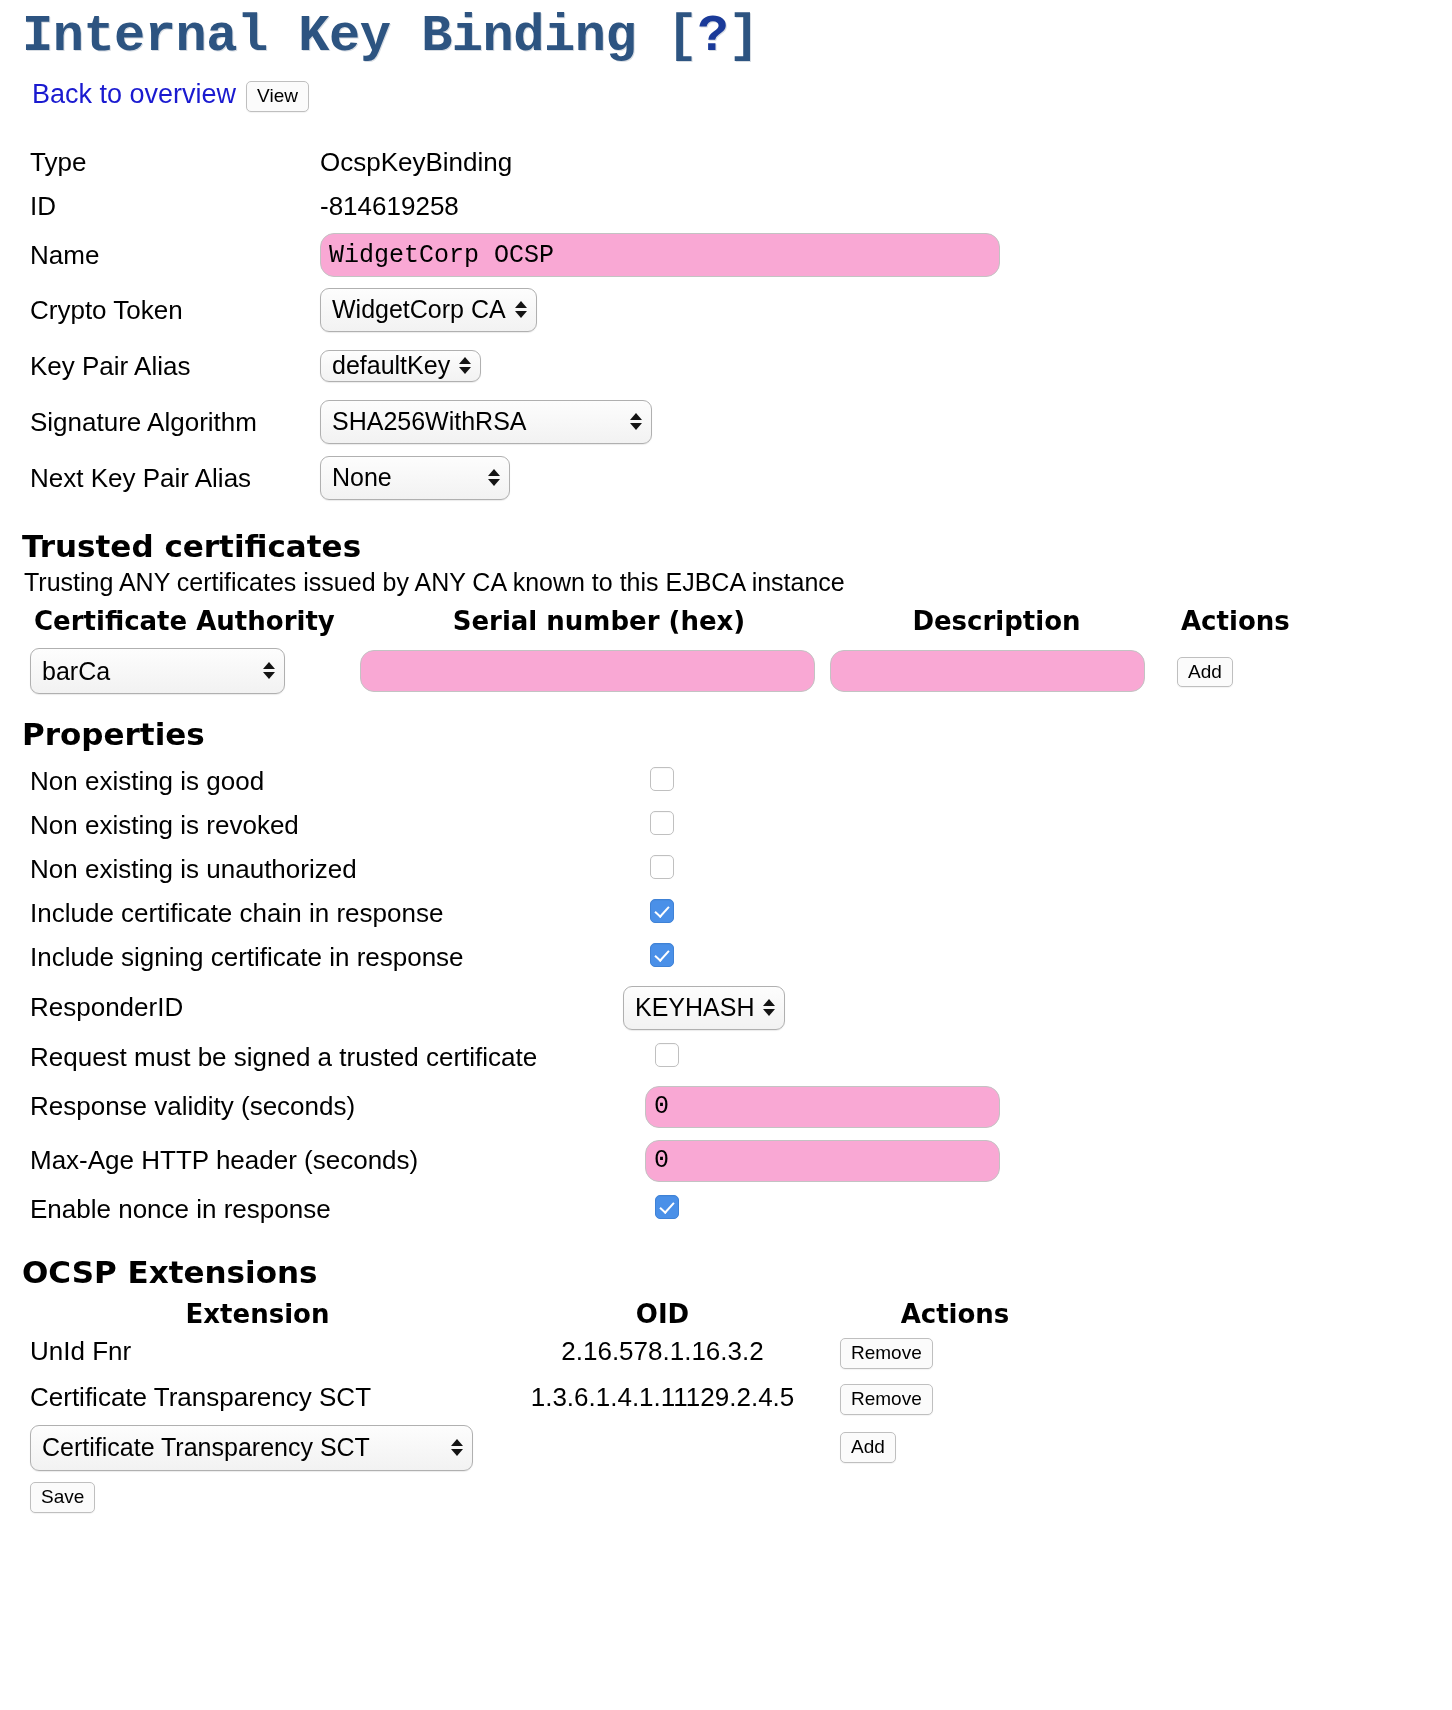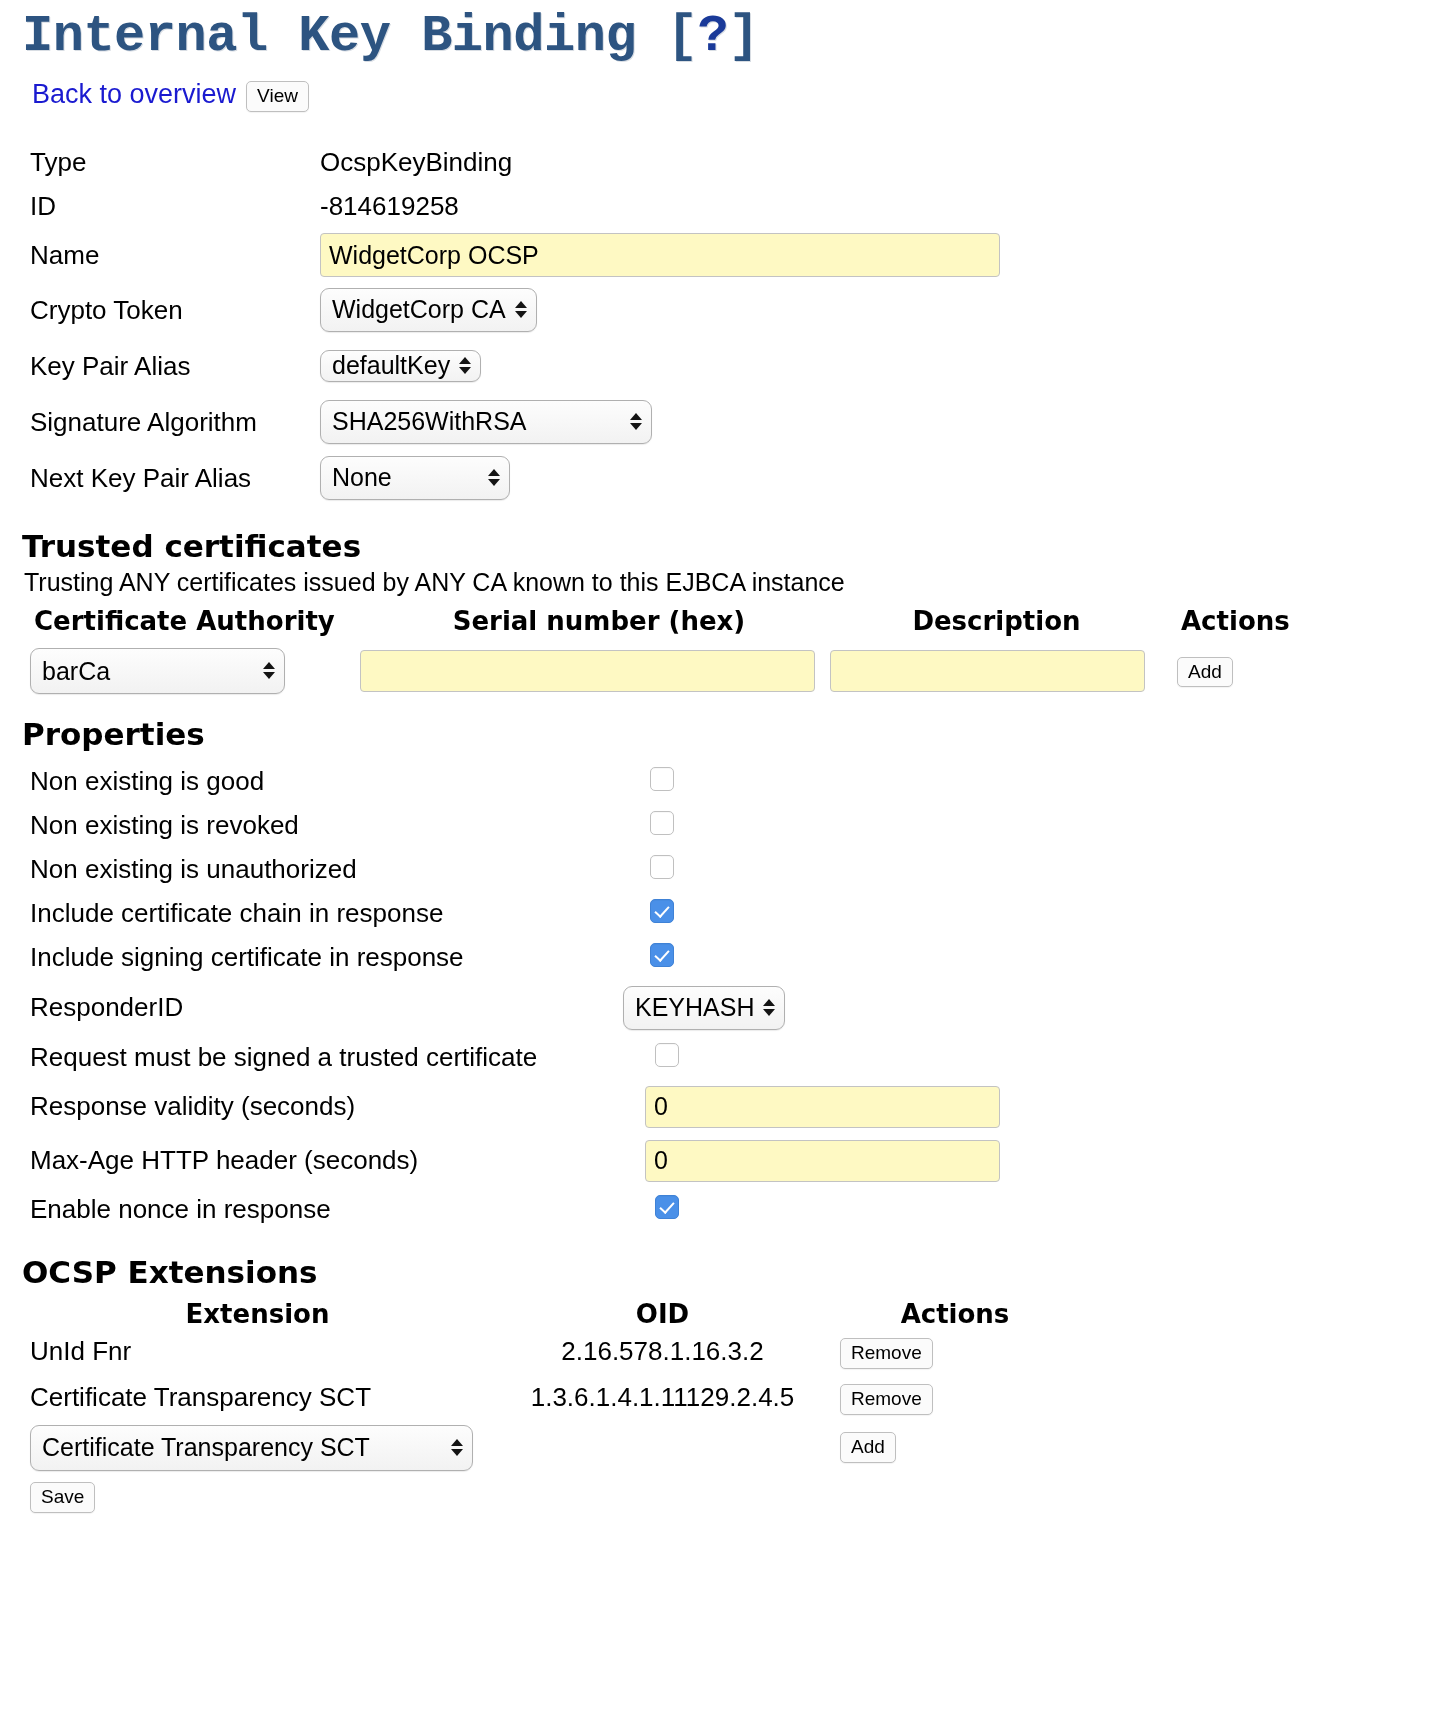--- a/index.html
+++ b/index.html
@@ -85,26 +85,26 @@
     line-height: 1.1;
     flex: 0 0 auto;
   }
   .fvalue {
     font-size: 26px;
     line-height: 1.1;
   }
 
   
   .tinput {
-    font-family: Liberation Sans, sans-serif;
+    font-family: Liberation Mono, monospace;
     font-size: 25px;
     color: #000;
-    background: #fef9c3;
+    background: #f9a8d4;
     border: 1px solid #c3c3c3;
-    border-radius: 4px;
+    border-radius: 14px;
     padding: 5px 8px;
     box-sizing: border-box;
     outline: none;
   }
 
   
   .sel {
     position: relative;
     display: inline-flex;
     align-items: center;

